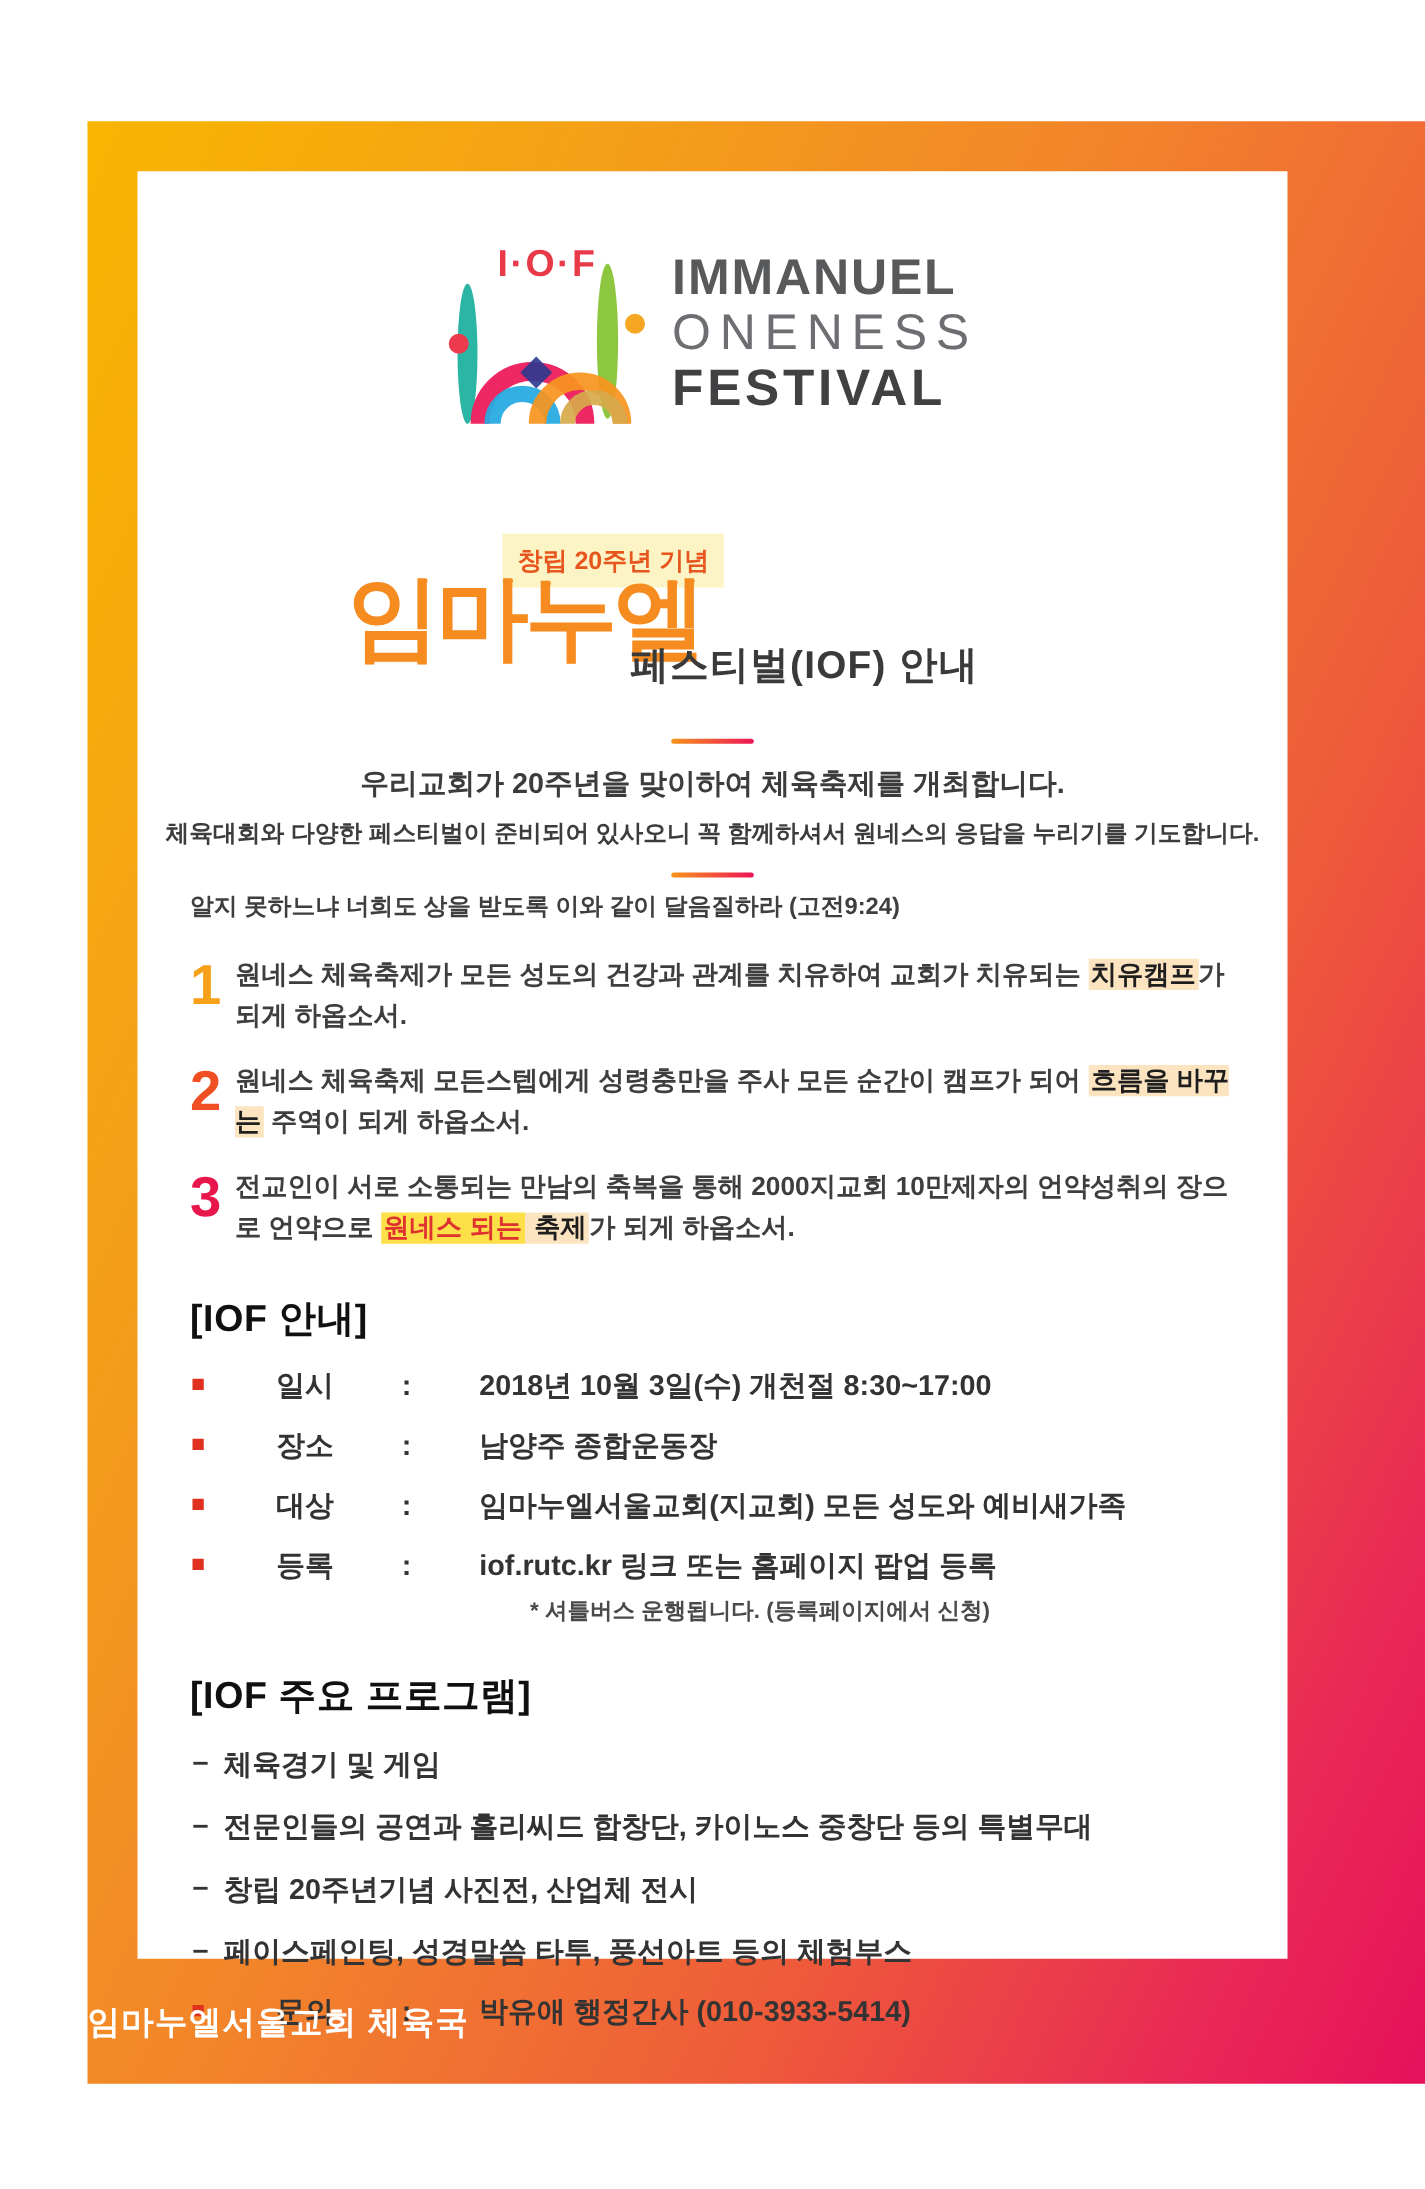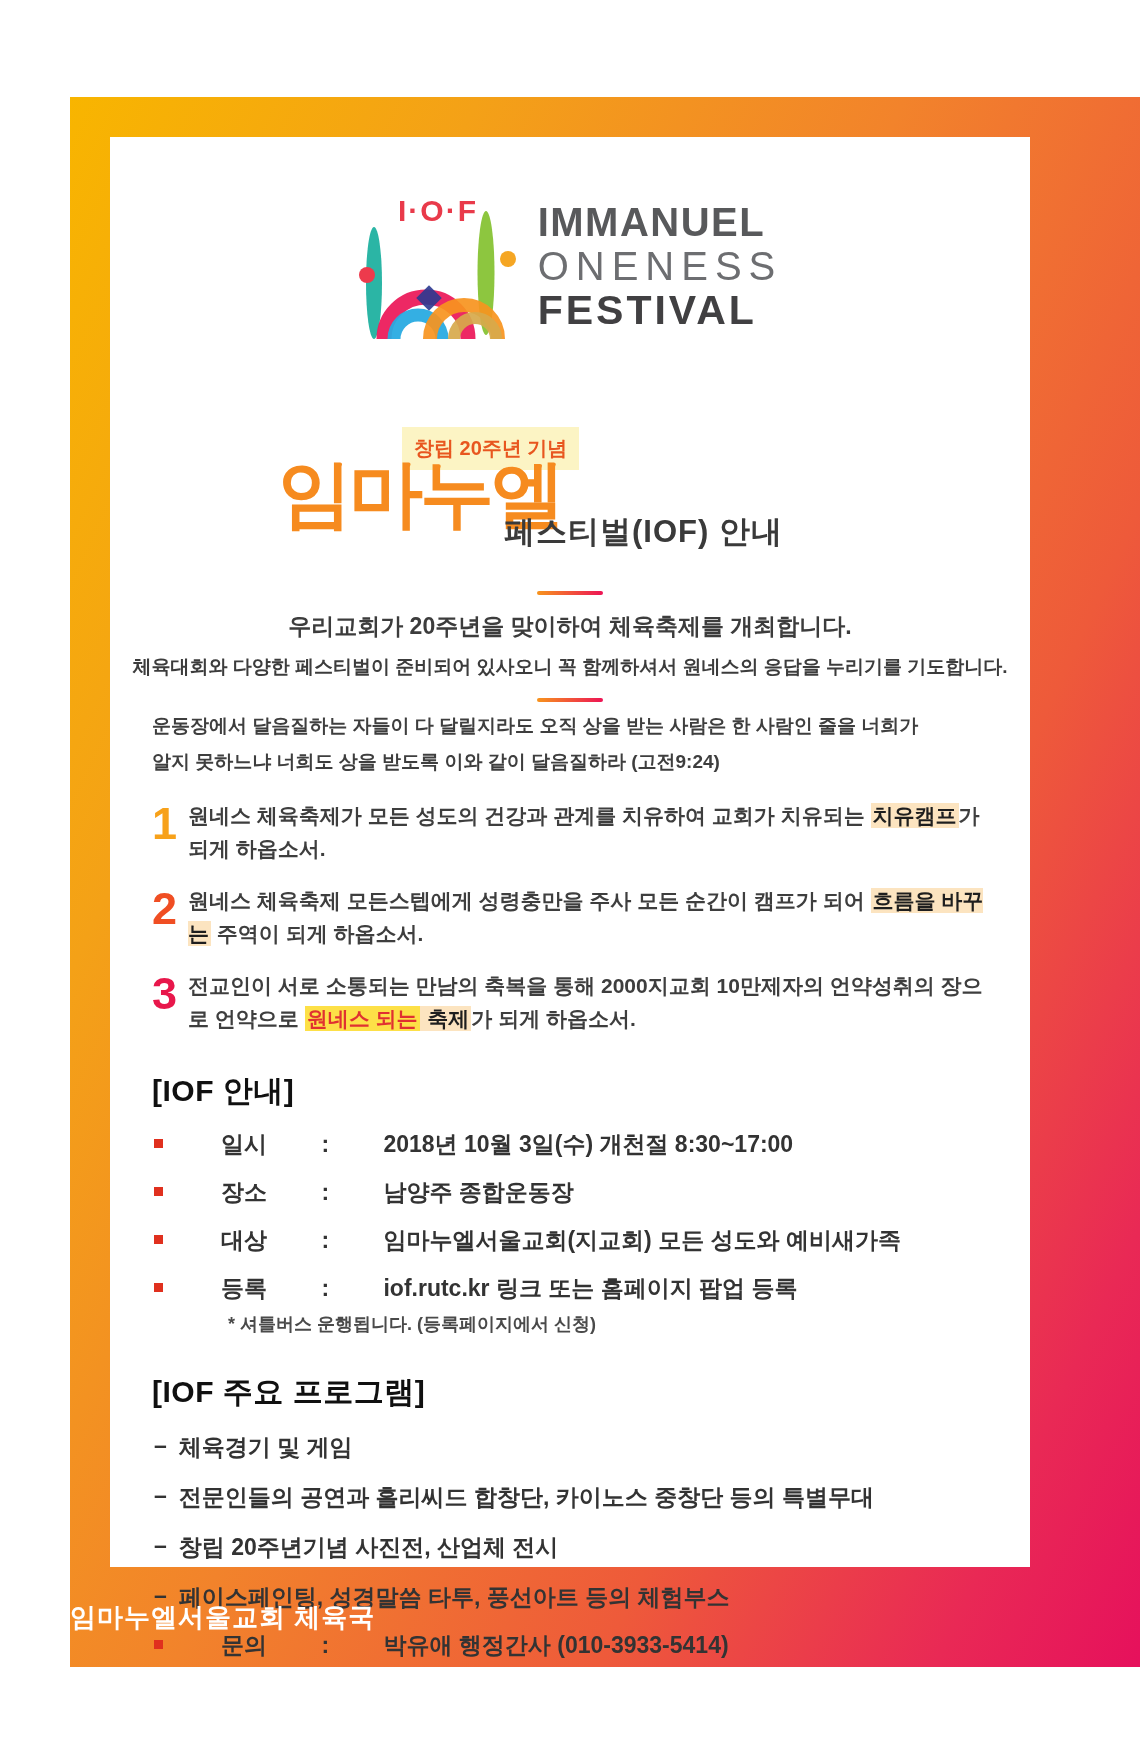--- a/index.html
+++ b/index.html
@@ -47,21 +47,21 @@
   .pray-num{flex:none;width:36px;font-size:45px;font-weight:bold;line-height:0.95;margin-top:3px;}
   .n1{color:#F7A11A;} .n2{color:#F04E23;} .n3{color:#E8174B;}
   .pray-text{font-size:21px;font-weight:600;color:#3E3E3E;line-height:1.55;}
   .hl{background:#FCE4C0;font-weight:bold;color:#1E1E1E;padding:1px 2px;}
   .hl-red{background:#fde047;font-weight:bold;color:#E03131;padding:1px 2px;}
   .info-row{display:flex;align-items:baseline;margin-top:17px;
             font-size:23px;font-weight:bold;color:#333333;gap:48px;}
   .sq{flex:none;width:9px;height:9px;background:#E0301E;align-self:flex-start;
       margin:10px 10px 0 2px;}
   .sep{white-space:pre;}
-  .note{font-size:18px;font-weight:600;color:#4A4A4A;margin:8px 0 0 76px;}
+  .note{font-size:18px;font-weight:600;color:#4A4A4A;margin:8px 0 0 76px;text-align:center;}
   .prog-row{display:flex;margin-top:19px;font-size:23px;font-weight:bold;color:#333333;}
   .dash{flex:none;margin:0 12px 0 2px;font-weight:bold;}
   
   .footer-band{position:absolute;left:0;bottom:0;width:100%;height:100px;
                display:flex;align-items:center;justify-content:flex-start;}
   .footer-text{color:#ffffff;font-size:26px;font-weight:bold;letter-spacing:1px;}
 </style>
 </head>
 <body>
 
@@ -96,21 +96,20 @@
 
     <div class="divider"></div>
     <div class="intro-line il1">
       <span>우리교회가 20주년을 맞이하여 체육축제를 개최합니다.</span>
     </div>
     <div class="intro-line il2">
       <span>체육대회와 다양한 페스티벌이 준비되어 있사오니 꼭 함께하셔서 원네스의 응답을 누리기를 기도합니다.</span>
     </div>
     <div class="divider bot"></div>
 
-    <div class="verse">운동장에서 달음질하는 자들이 다 달릴지라도 오직 상을 받는 사람은 한 사람인 줄을 너희가</div>
     <div class="verse">알지 못하느냐 너희도 상을 받도록 이와 같이 달음질하라 (고전9:24)</div>
 
     <div class="pray-item">
       <span class="pray-num n1">1</span>
       <span class="pray-text"><span>원네스 체육축제가 모든 성도의 건강과 관계를 치유하여 교회가 치유되는 </span><span class="hl">치유캠프</span><span>가 되게 하옵소서.</span></span>
     </div>
     <div class="pray-item">
       <span class="pray-num n2">2</span>
       <span class="pray-text"><span>원네스 체육축제 모든스텝에게 성령충만을 주사 모든 순간이 캠프가 되어 </span><span class="hl">흐름을 바꾸는</span><span> 주역이 되게 하옵소서.</span></span>
     </div>

